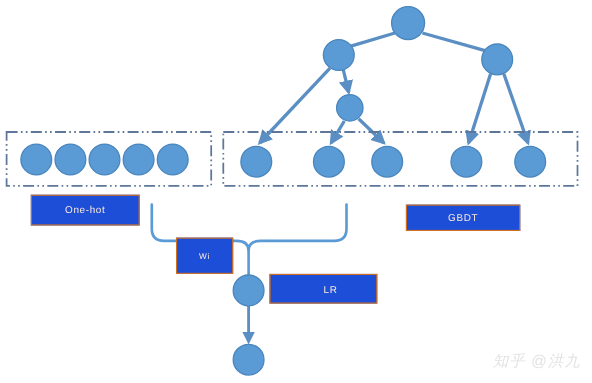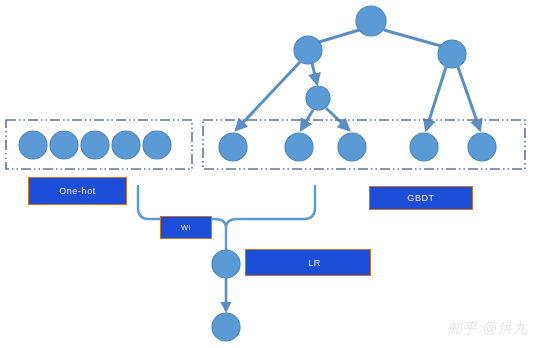--- a/index.html
+++ b/index.html
@@ -47,27 +47,27 @@
   #label-gbdt {
     left: 369px;
     top: 186px;
     width: 104px;
     height: 24px;
   }
   #label-wi {
     left: 160px;
     top: 216px;
     width: 52px;
-    height: 23px;
+    height: 33px;
     font-size: 7.5px;
   }
   #label-lr {
     left: 245px;
     top: 249px;
-    width: 126px;
+    width: 98px;
     height: 27px;
     padding-left: 13px;
   }
   #watermark {
     position: absolute;
     right: 10px;
     bottom: 10px;
     color: #E3E3E3;
     font-size: 14px;
     letter-spacing: 1px;

